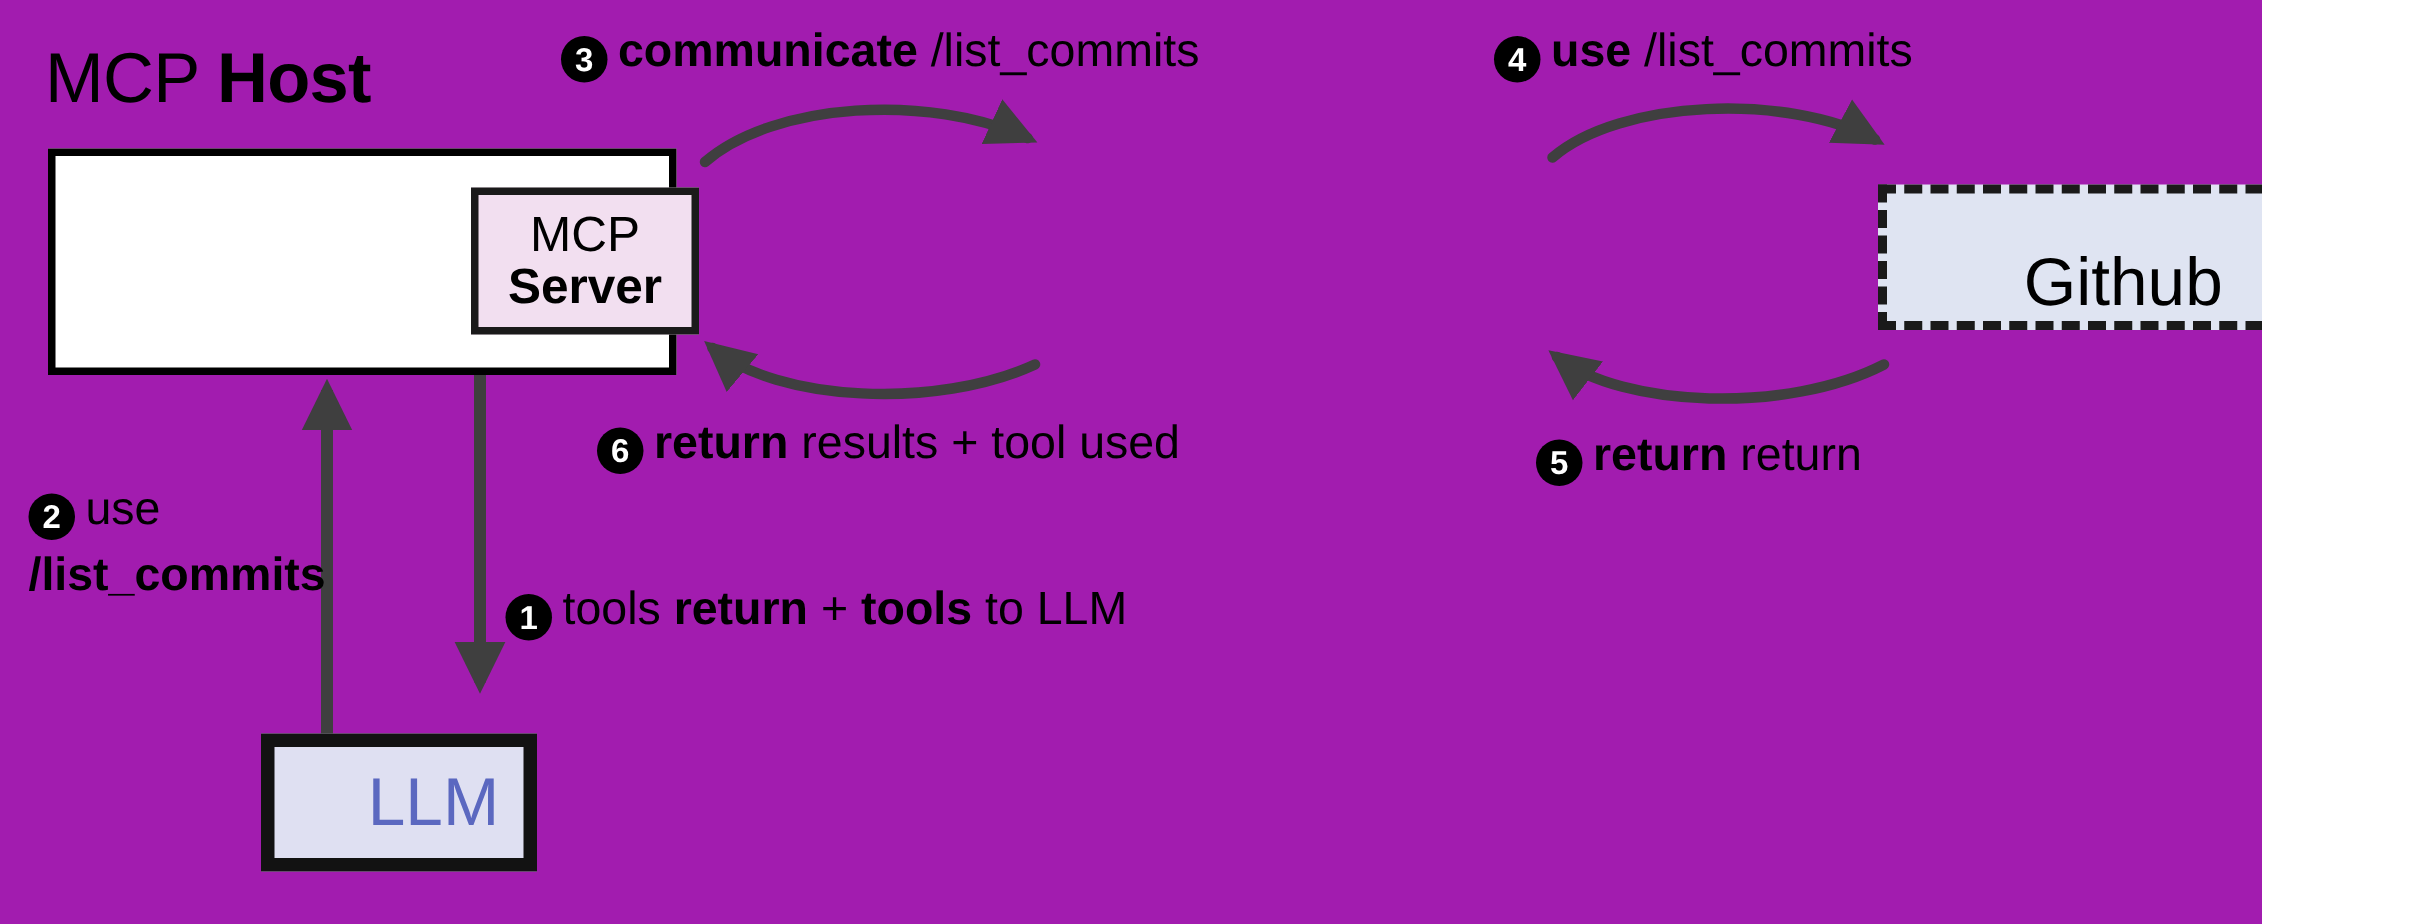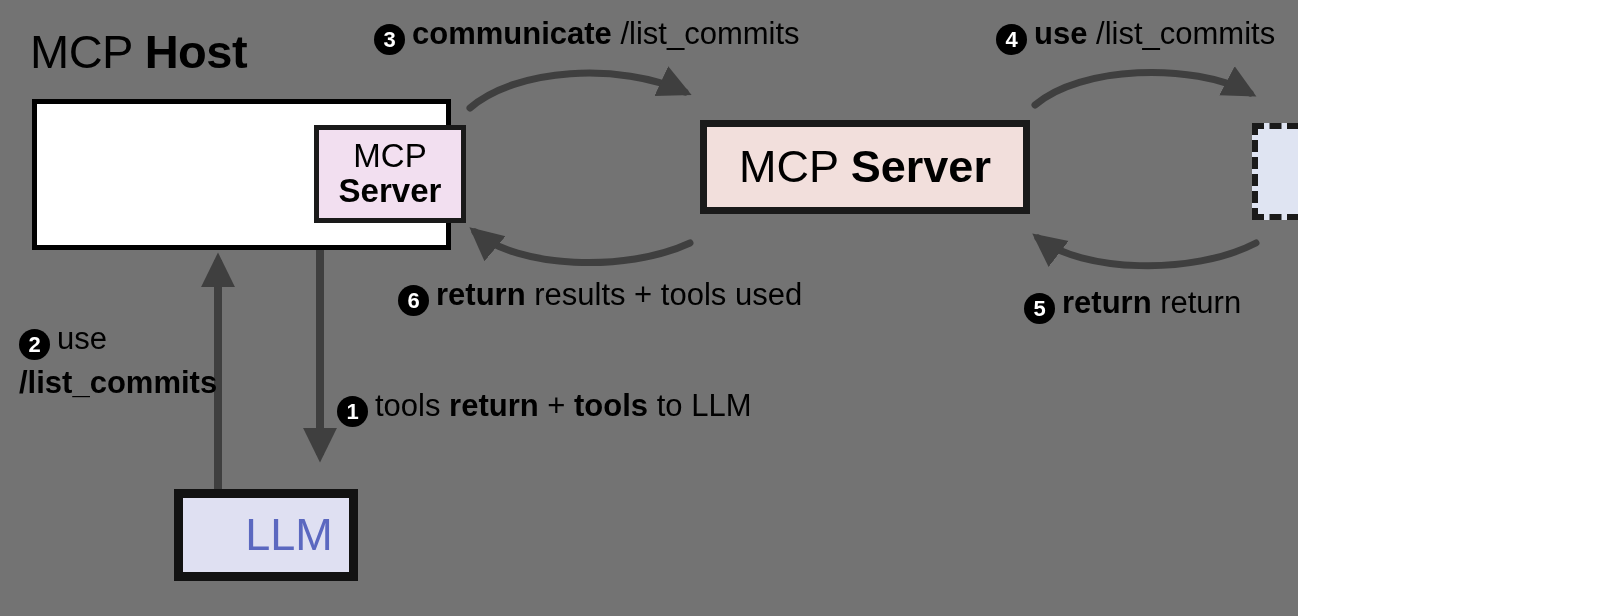--- a/index.html
+++ b/index.html
@@ -6,23 +6,23 @@
   html, body {
     margin: 0; padding: 0;
     background: #ffffff;
   }
   body {
     font-family: "Liberation Sans", sans-serif;
     color: #000000;
   }
   #canvas {
     position: relative;
-    width: 1298px;
+    width: 1508px;
     height: 616px;
-    background: #737373;
+    background: #a21caf;
     overflow: hidden;
   }
   #arrows {
     position: absolute;
     left: 0; top: 0;
     width: 1624px;
     height: 616px;
     pointer-events: none;
   }
 
@@ -180,42 +180,39 @@
     <span class="thin">MCP </span><span class="bold">Host</span>
   </div>
 
   <div class="host-box"></div>
 
   <div class="client-box">
     <span class="thin">MCP</span>
     <span class="bold">Server</span>
   </div>
 
-  <div class="server-box">
-    <span><span class="thin">MCP </span><span class="bold">Server</span></span>
-  </div>
 
   <div class="github-box">
     <span class="thin">Github</span>
   </div>
 
   <div class="llm-box">
     <span class="label">LLM</span>
   </div>
 
   <div class="step" id="step-3">
     <span class="badge">3</span><span class="bold">communicate</span><span class="thin"> /list_commits</span>
   </div>
 
   <div class="step" id="step-4">
     <span class="badge">4</span><span class="bold">use</span><span class="thin"> /list_commits</span>
   </div>
 
   <div class="step" id="step-6">
-    <span class="badge">6</span><span class="bold">return</span><span class="thin"> results + tools used</span>
+    <span class="badge">6</span><span class="bold">return</span><span class="thin"> results + tool used</span>
   </div>
 
   <div class="step" id="step-5">
     <span class="badge">5</span><span class="bold">return</span><span class="thin"> return</span>
   </div>
 
   <div class="step" id="step-1">
     <span class="badge">1</span><span class="thin">tools </span><span class="bold">return</span><span class="thin"> + </span><span class="bold">tools</span><span class="thin"> to LLM</span>
   </div>
 

